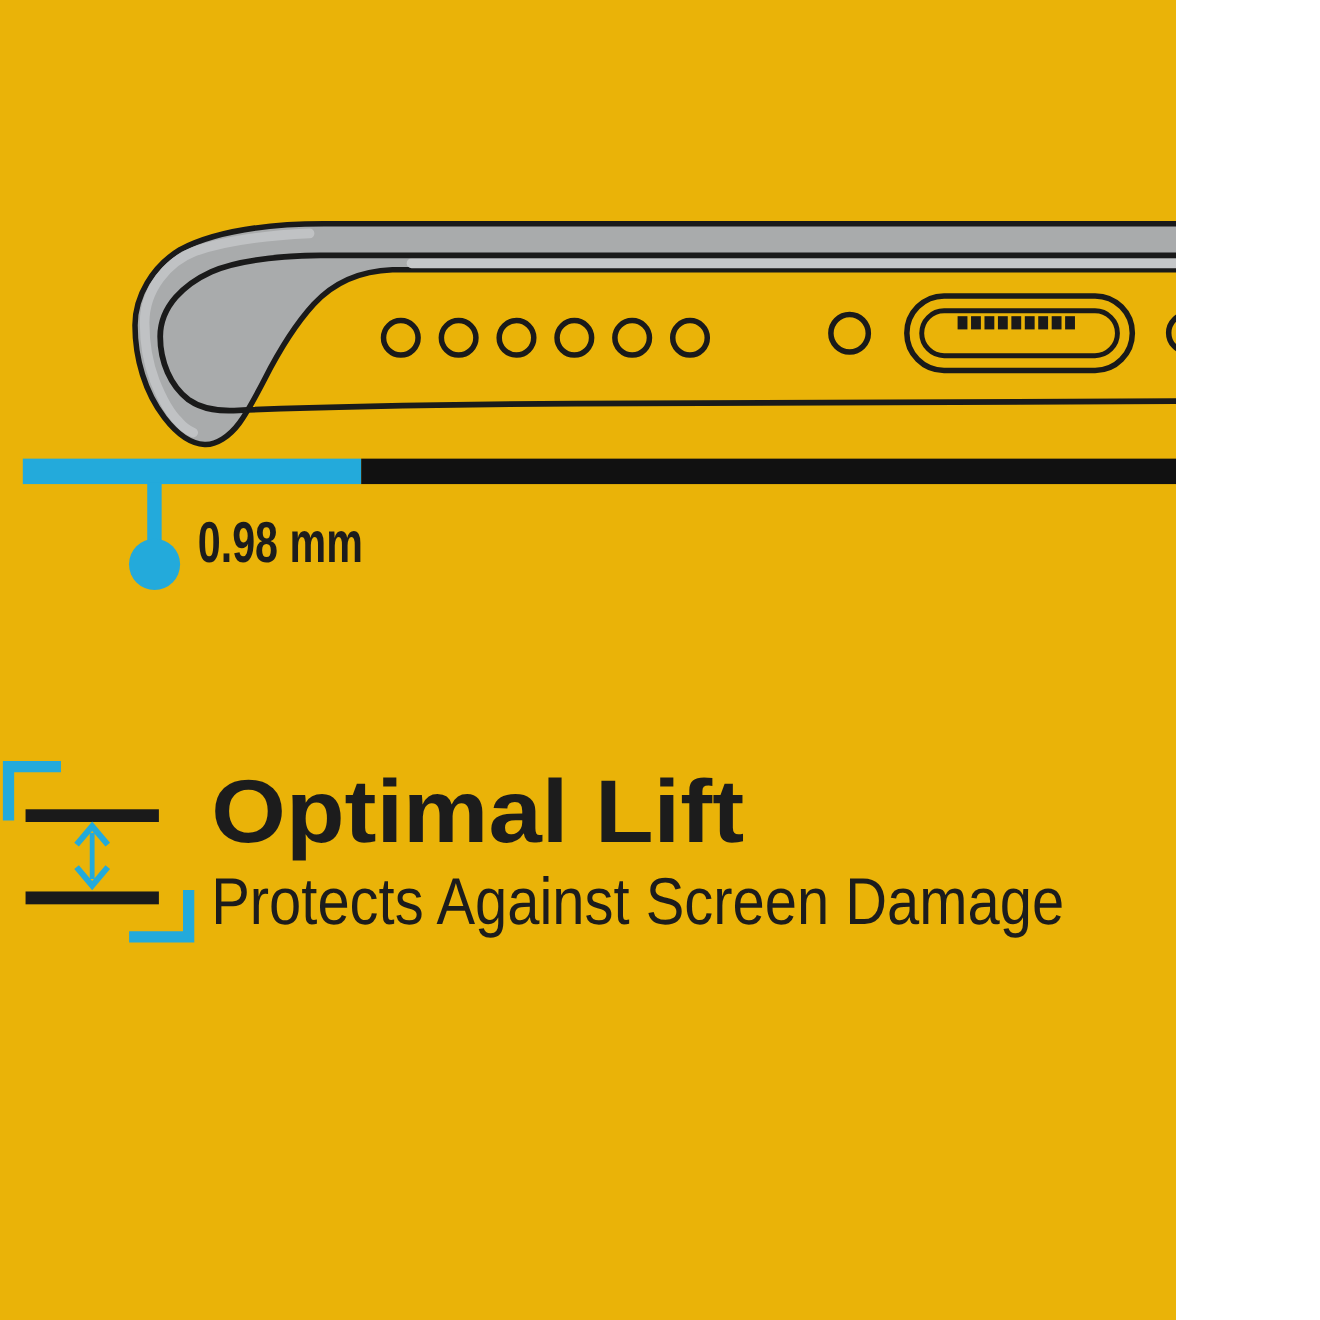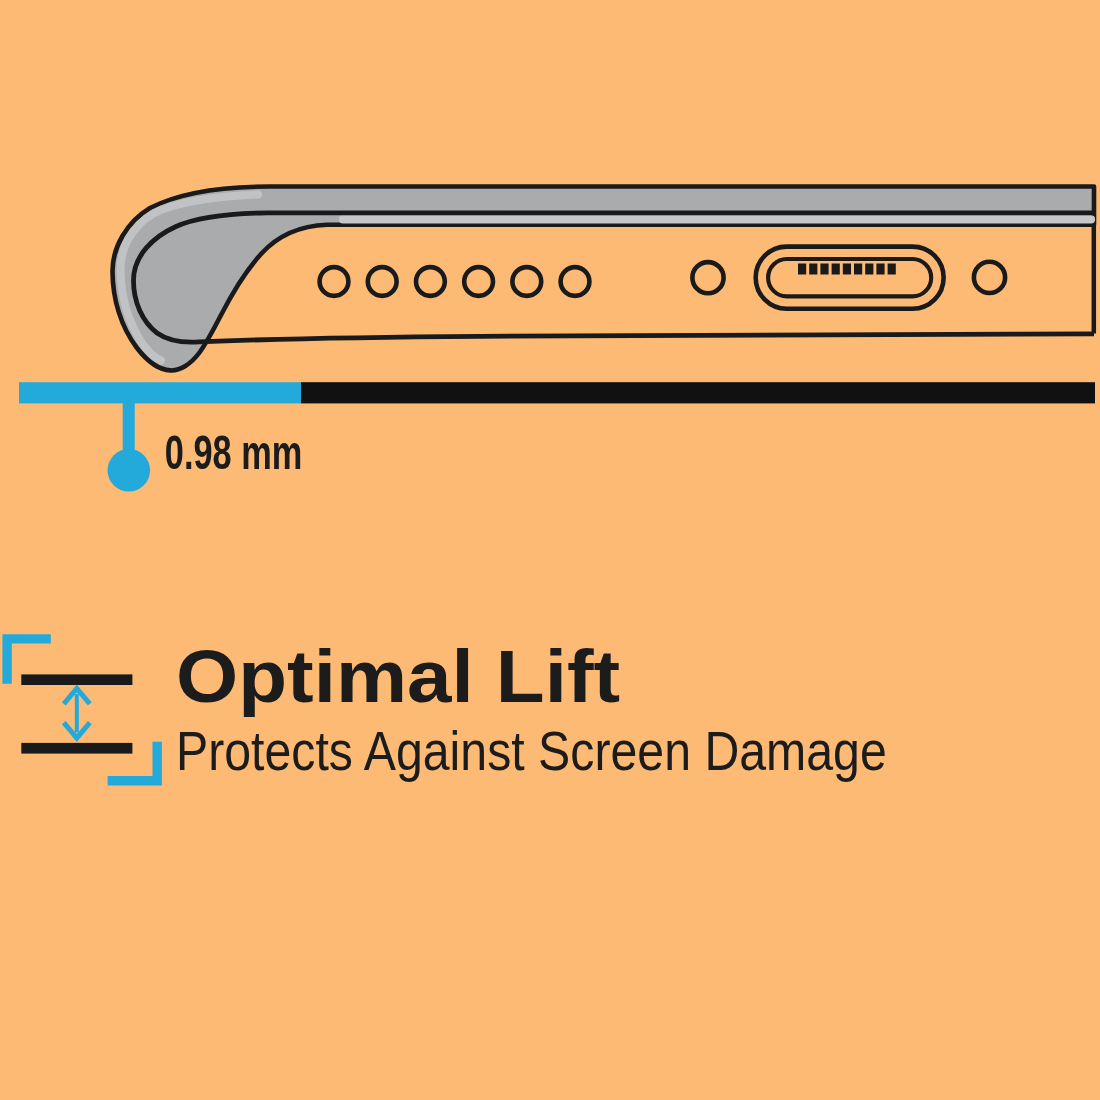--- a/index.html
+++ b/index.html
@@ -1,16 +1,16 @@
 <!DOCTYPE html>
 <html><head>
 <meta charset="utf-8">
 <style>
   html,body{margin:0;padding:0;background:#ffffff;}
-  #page{position:relative;width:1100px;height:1100px;background:#fdba74;overflow:hidden;}
+  #page{position:relative;width:980px;height:1100px;background:#eab308;overflow:hidden;}
   svg{display:block;}
 </style>
 </head>
 <body>
 <div id="page">
 <svg width="1100" height="1100" viewBox="0 0 1100 1100" xmlns="http://www.w3.org/2000/svg">
 
   <path id="sil" d="M 1094 186.5 L 270 186.5
     C 222 186.5 180 192.5 150 208
     C 127 222 112.5 247 112.5 271

